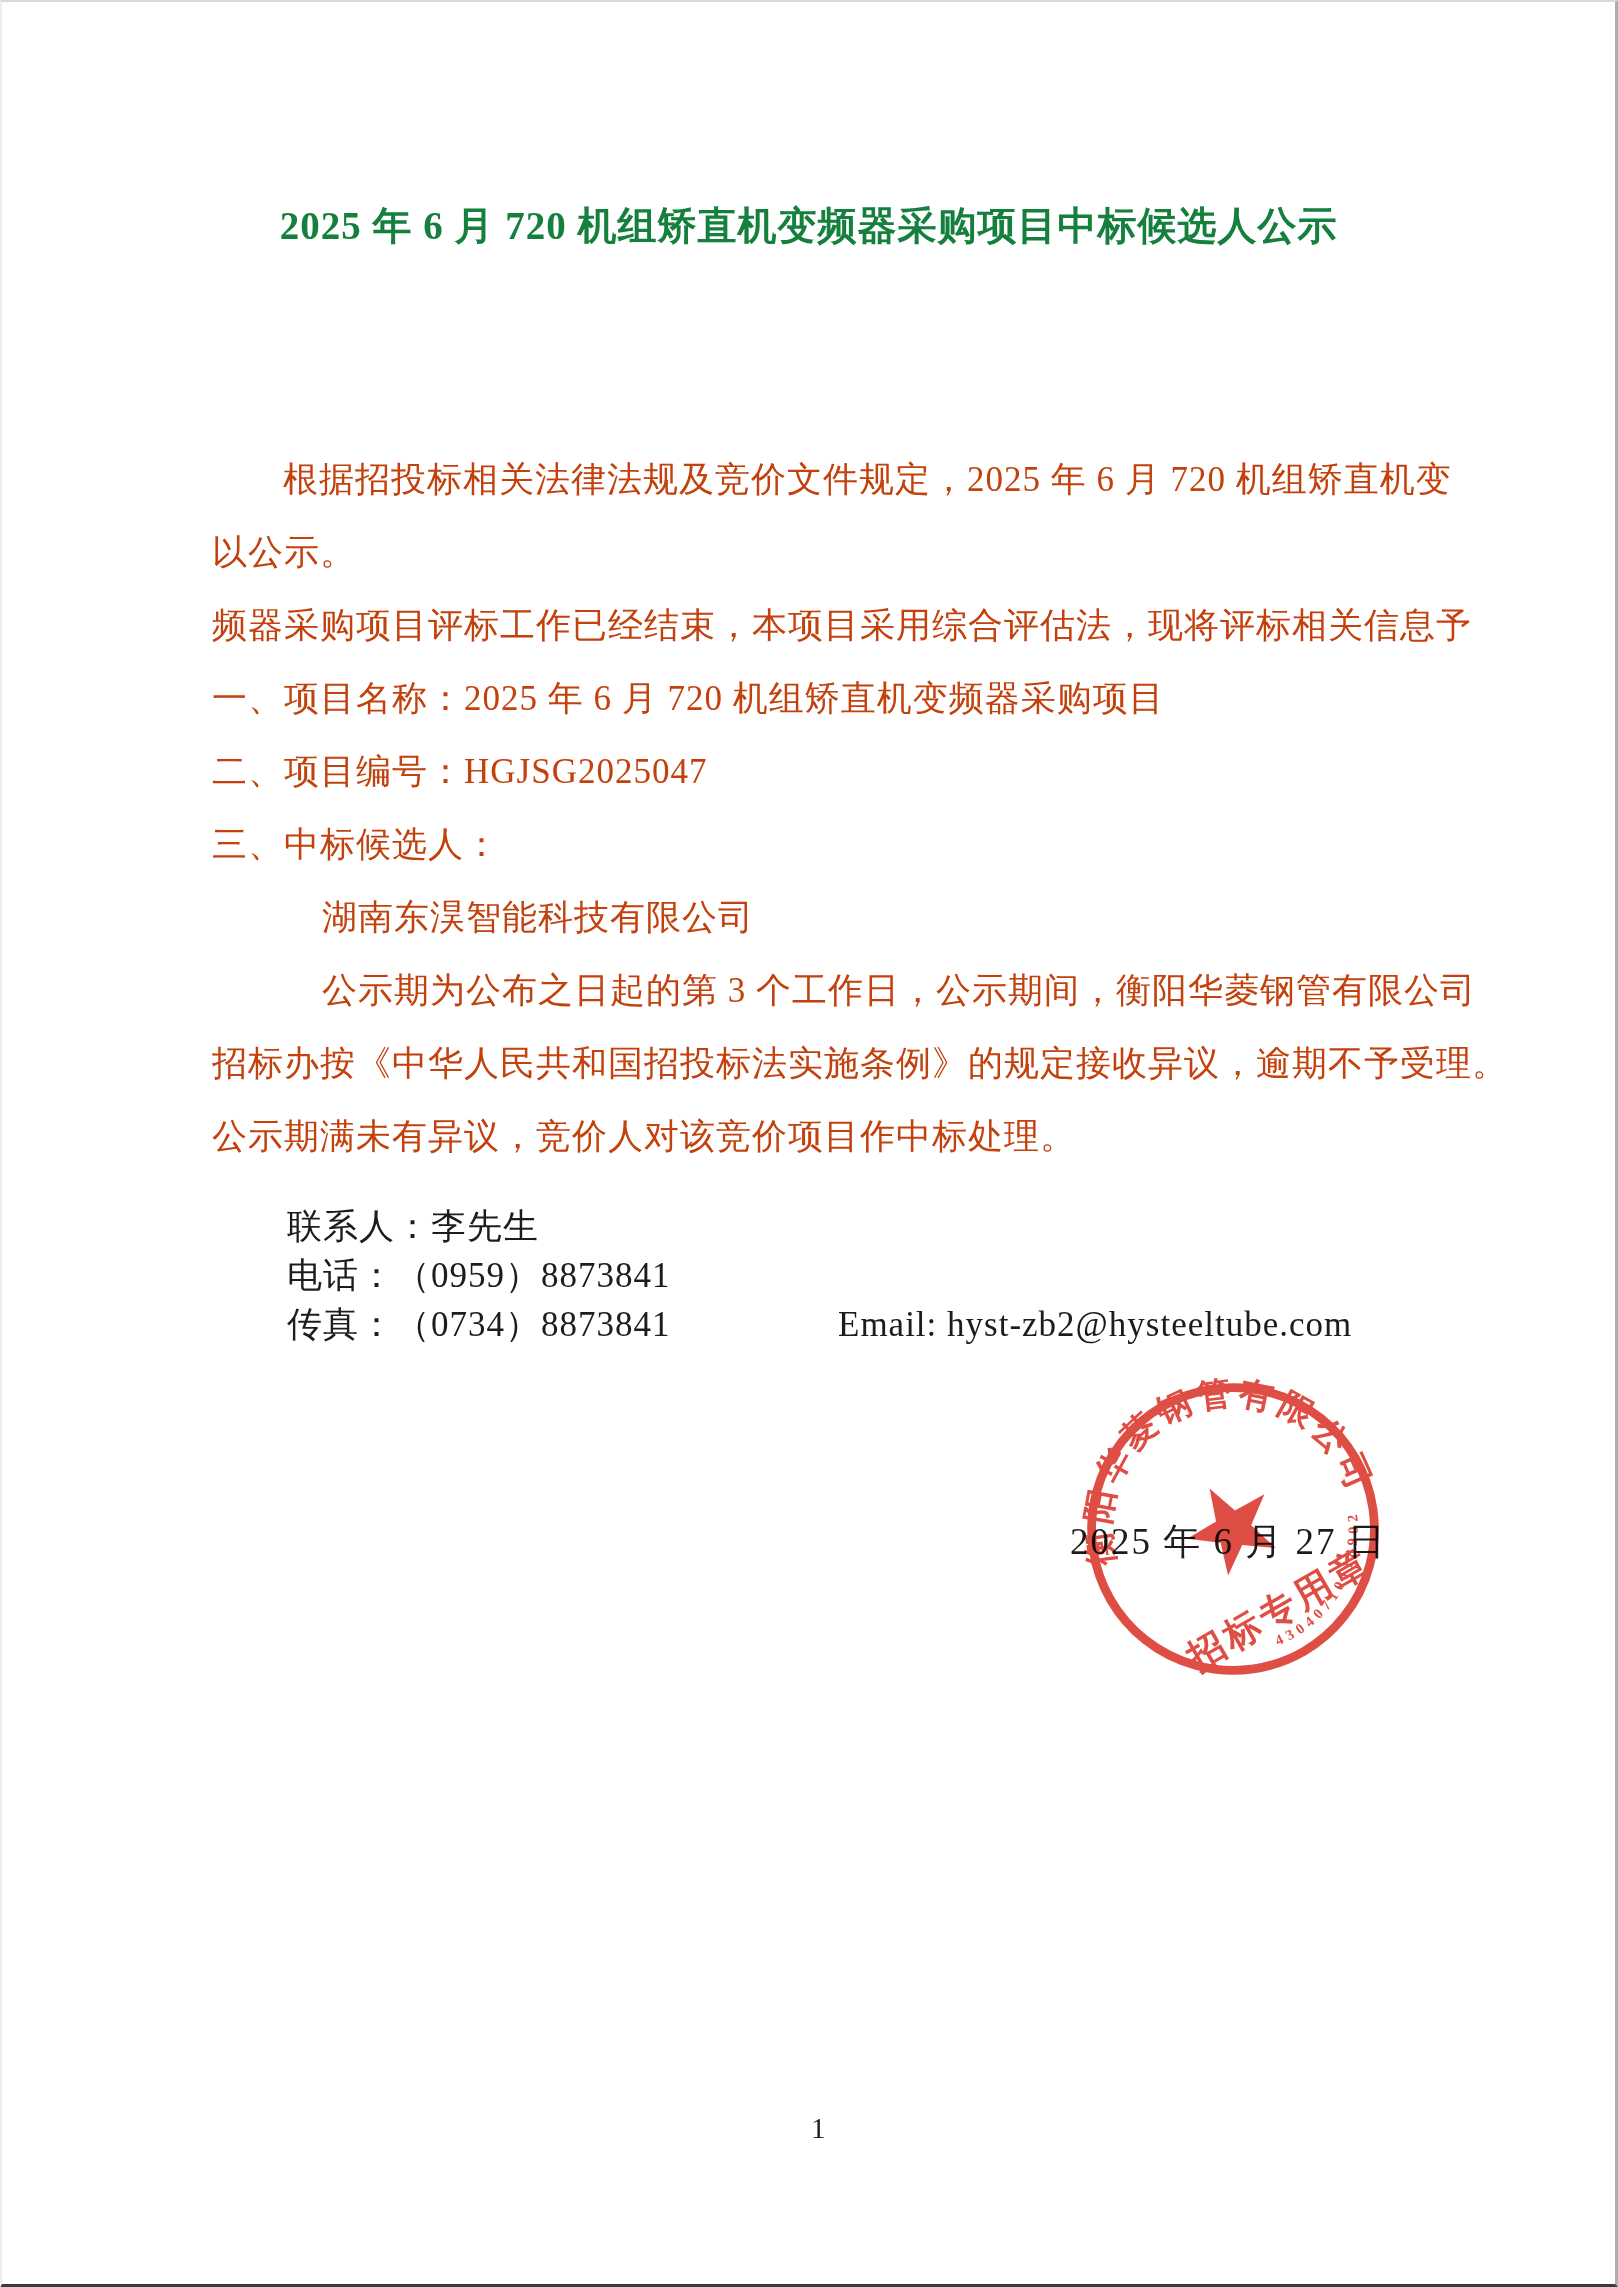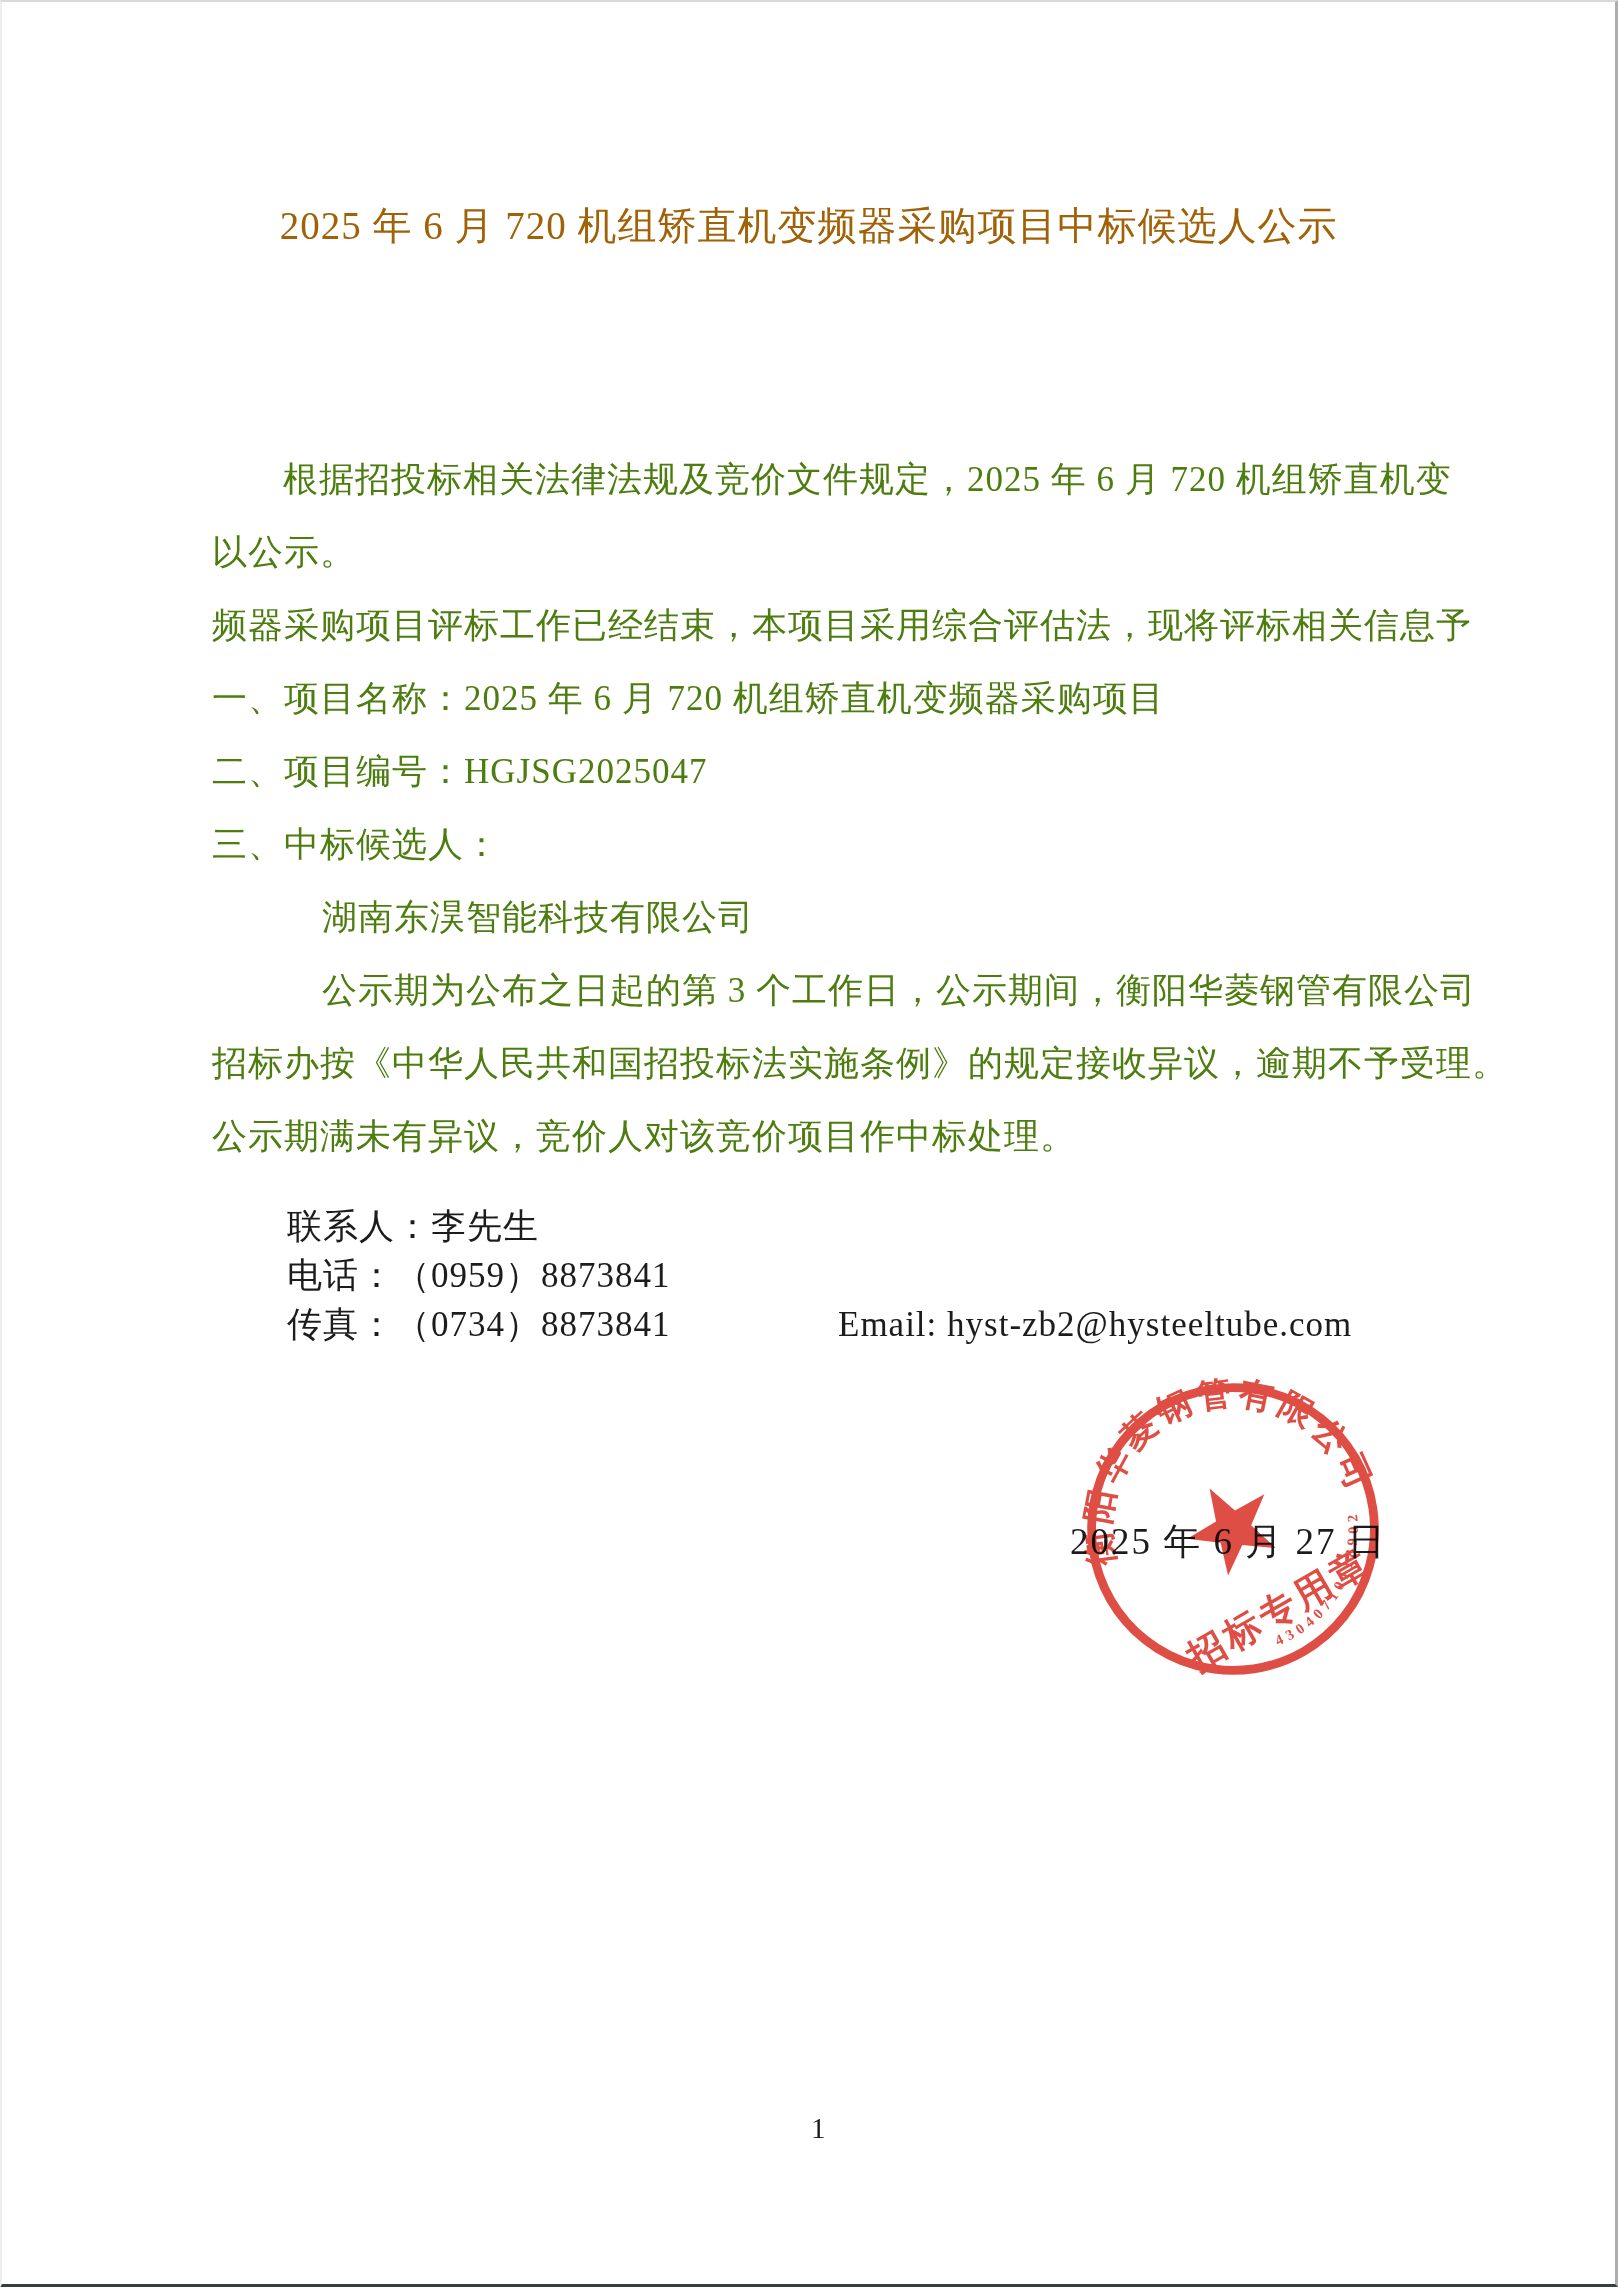--- a/index.html
+++ b/index.html
@@ -12,26 +12,26 @@
     color:#1c1c1c;
     border-top:2.9px solid #d7dadd;
     border-right:4.9px solid #a8aeb4;
     border-bottom:4.9px solid #3a3d40;
     border-left:2px solid #eceef0;
     overflow:hidden;
   }
   .title{
     position:absolute;left:0;top:197px;width:100%;
     margin:0;text-align:center;
-    font-size:39px;font-weight:400;letter-spacing:1px;color:#a16207;
+    font-size:39px;font-weight:700;letter-spacing:1px;color:#15803d;
     white-space:nowrap;
   }
   .body{
     position:absolute;left:210px;top:441px;width:1326px;
-    font-size:35px;letter-spacing:1px;color:#4d7c0f;font-family:Liberation Serif, serif;
+    font-size:35px;letter-spacing:1px;color:#c2410c;font-family:Liberation Serif, serif;
   }
   .body .line{height:73px;line-height:73px;white-space:nowrap;}
   .ind-a{padding-left:71px;}
   .ind-b{padding-left:110px;}
   .contact{
     position:absolute;left:285px;top:1200px;width:1170px;
     font-size:35px;letter-spacing:1px;
   }
   .contact .line{height:49px;line-height:49px;white-space:nowrap;position:relative;}
   .email{position:absolute;left:551px;top:0;white-space:nowrap;}

